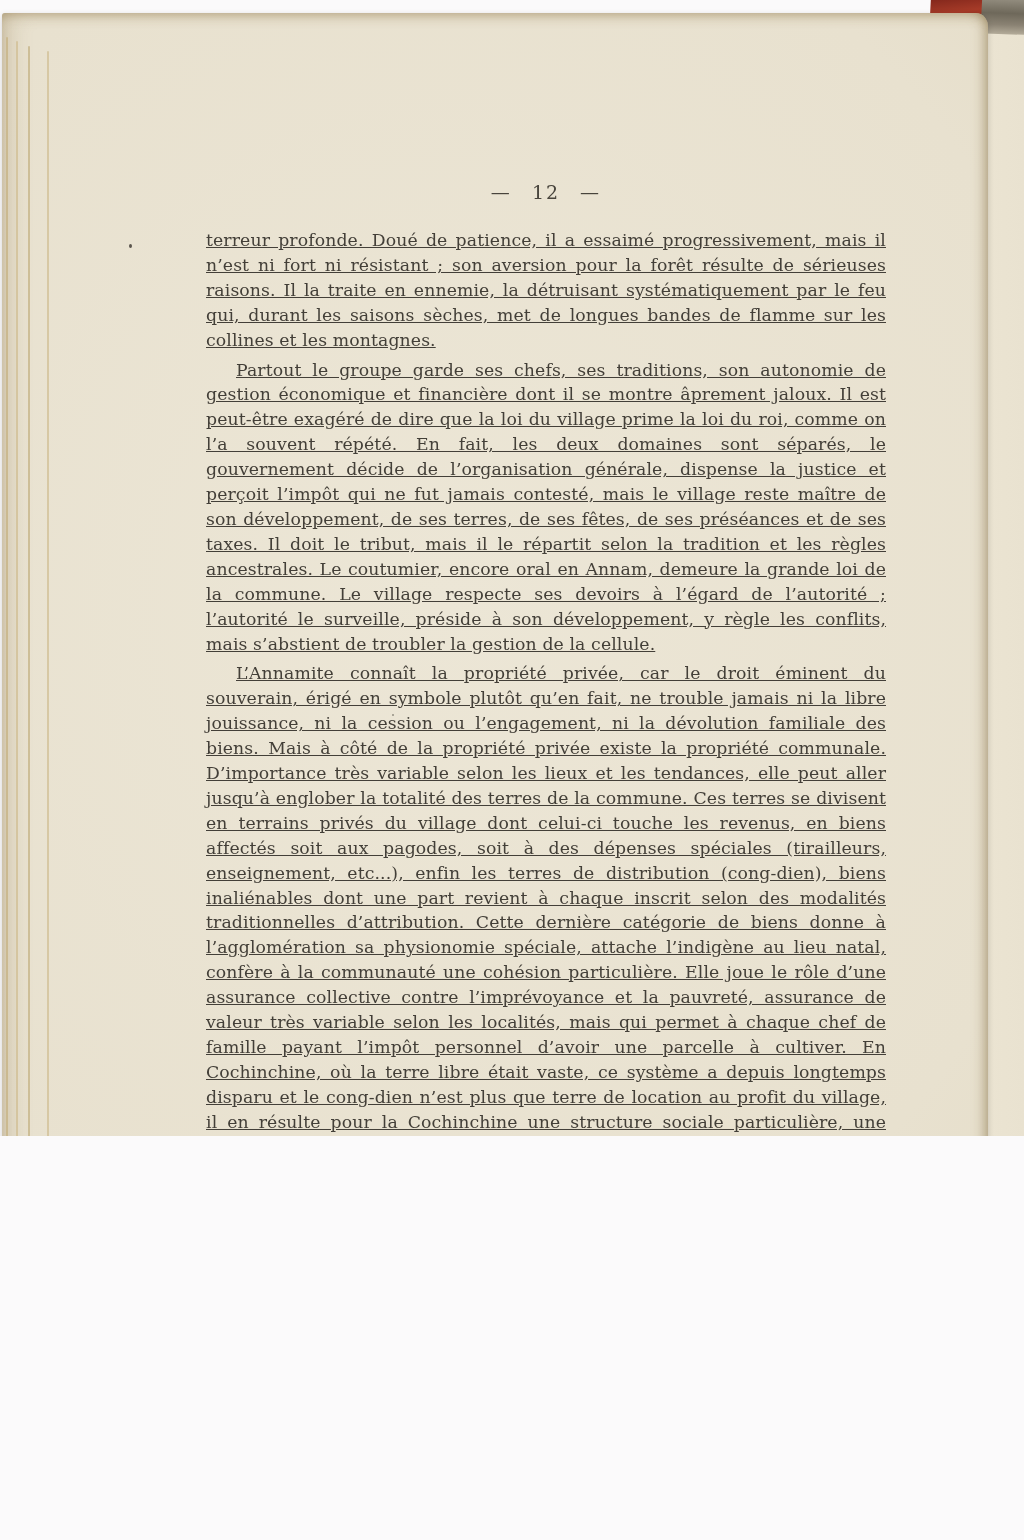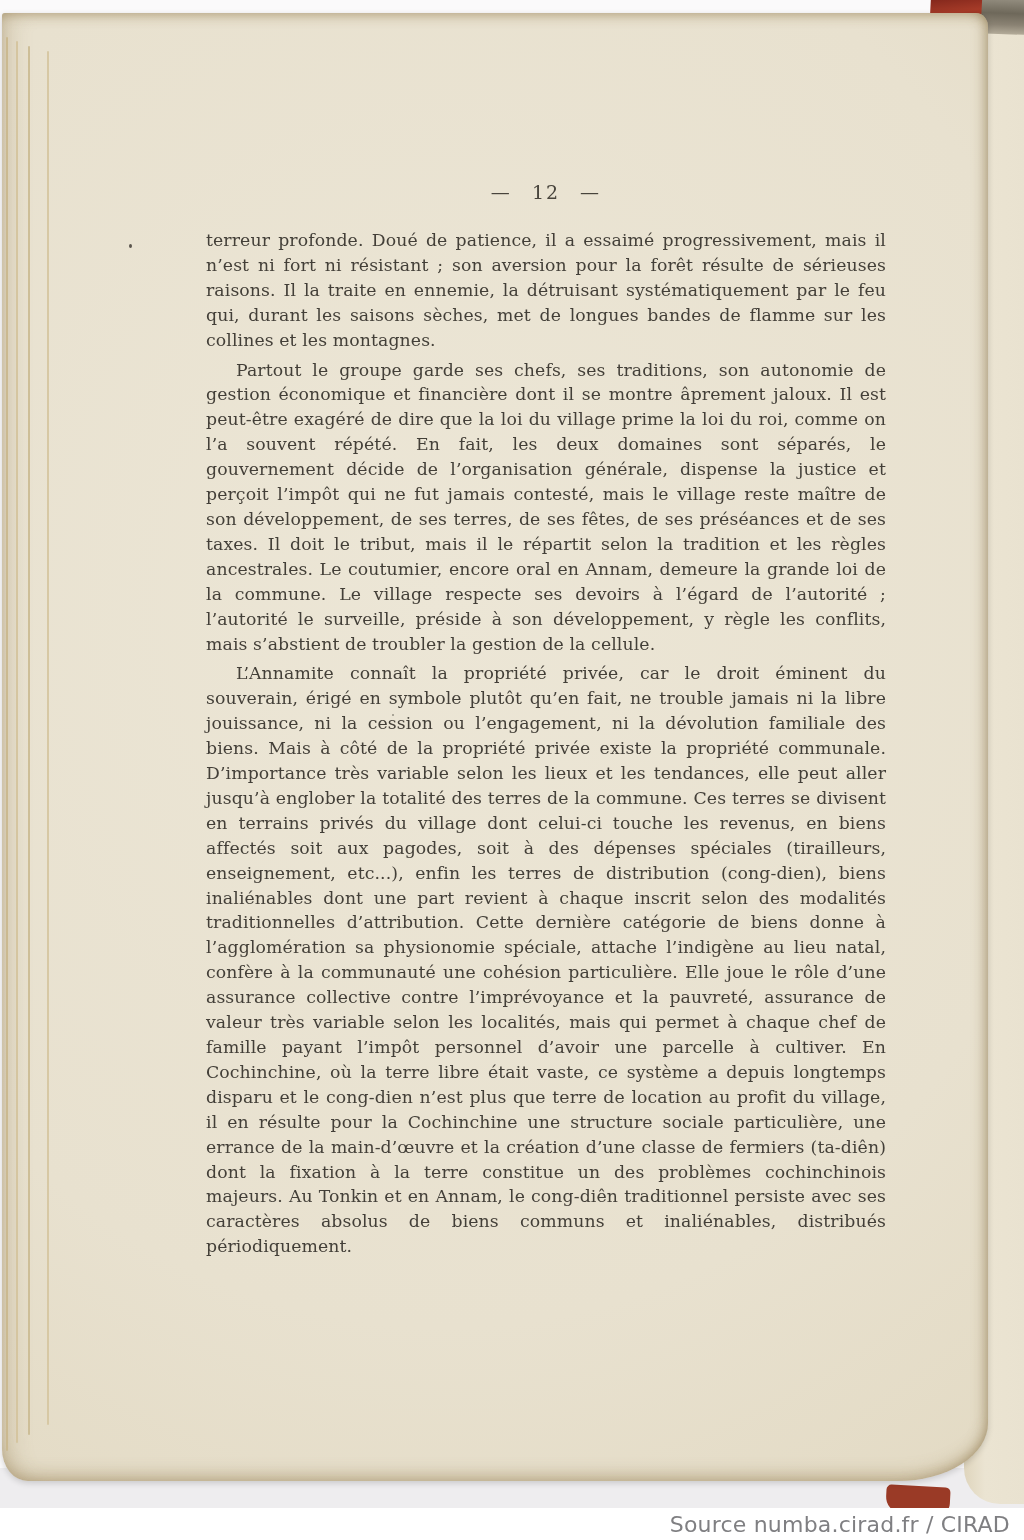--- a/index.html
+++ b/index.html
@@ -2,21 +2,21 @@
 <html lang="fr"><head>
 <meta charset="utf-8">
 <style>
   html, body { margin:0; padding:0; }
   body {
     width:1024px; height:1540px;
     background:#fbfafb;
     font-family:"DejaVu Serif","Liberation Serif",serif;
     overflow:hidden;
   }
-  .stage { position:relative; width:1024px; height:1540px; overflow:hidden; }
+  .stage { position:relative; width:1024px; height:1136px; overflow:hidden; }
 
   
   .gray-band {
     position:absolute; left:0; top:1468px; width:1024px; height:44px;
     background:#eeedef;
   }
   .attribution-bar {
     position:absolute; left:0; top:1508px; width:1024px; height:32px;
     background:#ffffff;
     display:flex; justify-content:flex-end; align-items:center;
@@ -76,21 +76,21 @@
     position:absolute; left:204px; top:168px; width:680px;
     text-align:center; font-size:19px; color:#48443c;
     letter-spacing:2px; word-spacing:12px;
   }
 
   .text-block {
     position:absolute; left:204px; top:215px; width:680px;
     font-size:17.3px; line-height:24.9px; color:#433f38;
     text-align:justify; letter-spacing:.1px;
   }
-  .text-block p { margin:0 0 5px 0; }
+  .text-block p { margin:0 0 5px 0;text-decoration:underline; }
   .text-block p.ind { text-indent:30px; }
 
   .speck { position:absolute; background:#5a554d; border-radius:50%; }
   .s1 { left:127px; top:231px; width:3px; height:4px; }
   .s2 { left:390px; top:701px; width:2px; height:2px; opacity:.6; }
 </style>
 </head>
 <body>
 
 <div class="stage">

